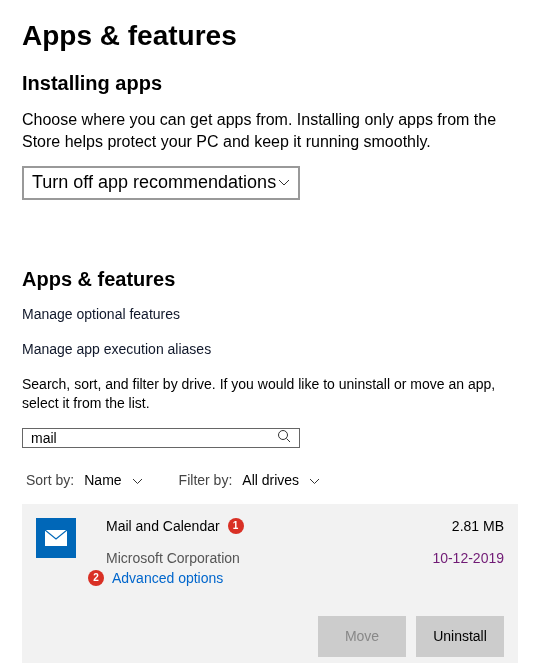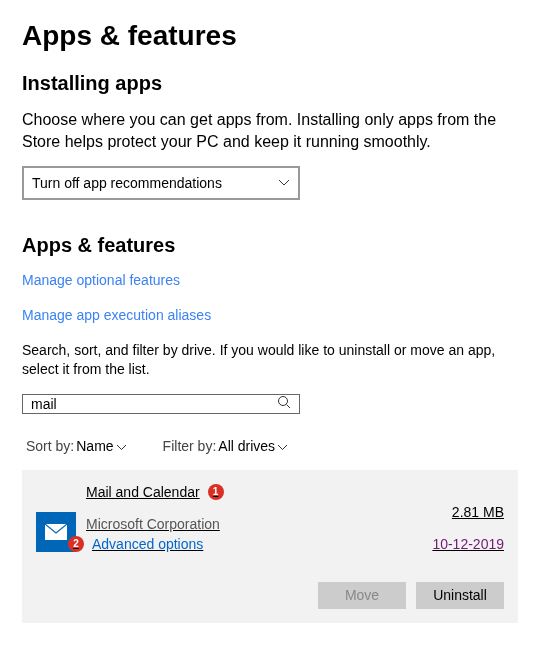--- a/index.html
+++ b/index.html
@@ -27,30 +27,30 @@
       color: #000;
     }
     .dropdown {
       display: flex;
       align-items: center;
       justify-content: space-between;
       border: 2px solid #999;
       width: 278px;
       height: 34px;
       padding: 0 8px;
-      font-size: 14px;
-      cursor: pointer;
-      margin-bottom: 34px;
+      font-size: 18px;
+      cursor: pointer;
+      margin-bottom: 68px;
     }
     .chevron svg { display: block; }
     .subsection {
       margin-top: 6px;
     }
     .link {
-      color: #3b82f6;
+      color: #0f172a;
       font-size: 14px;
       display: inline-block;
       margin-bottom: 18px;
       cursor: pointer;
     }
     .sub-description {
       font-size: 14px;
       line-height: 1.4;
       margin-bottom: 14px;
     }
@@ -74,35 +74,34 @@
     .filter-row {
       display: flex;
       gap: 36px;
       font-size: 14px;
       margin-bottom: 16px;
       padding-left: 4px;
     }
     .filter-item {
       display: flex;
       align-items: center;
-      gap: 2px;
+      gap: 10px;
       cursor: pointer;
     }
     .filter-label { color: #444; }
     .filter-value { color: #000; }
     .app-card {
       background: #f2f2f2;
       padding: 14px 14px 14px 14px;
       position: relative;
     }
     .app-row {
       display: flex;
-      align-items: flex-end;
-      gap: 10px;
-      text-decoration: underline;
+      align-items: flex-start;
+      gap: 30px;
     }
     .app-icon {
       width: 40px;
       height: 40px;
       background: #0067b8;
       display: flex;
       align-items: center;
       justify-content: center;
       flex-shrink: 0;
     }
@@ -140,21 +139,21 @@
     .badge-inline { margin-left: 2px; }
     .adv-badge { margin-left: -18px; margin-right: 2px; }
     .button-row {
       display: flex;
       justify-content: flex-end;
       gap: 10px;
       margin-top: 30px;
     }
     .btn {
       width: 88px;
-      height: 27px;
+      height: 41px;
       font-size: 14px;
       border: none;
       background: #ccc;
       color: #888;
       font-family: inherit;
     }
     .btn.enabled {
       color: #000;
       cursor: pointer;
     }

